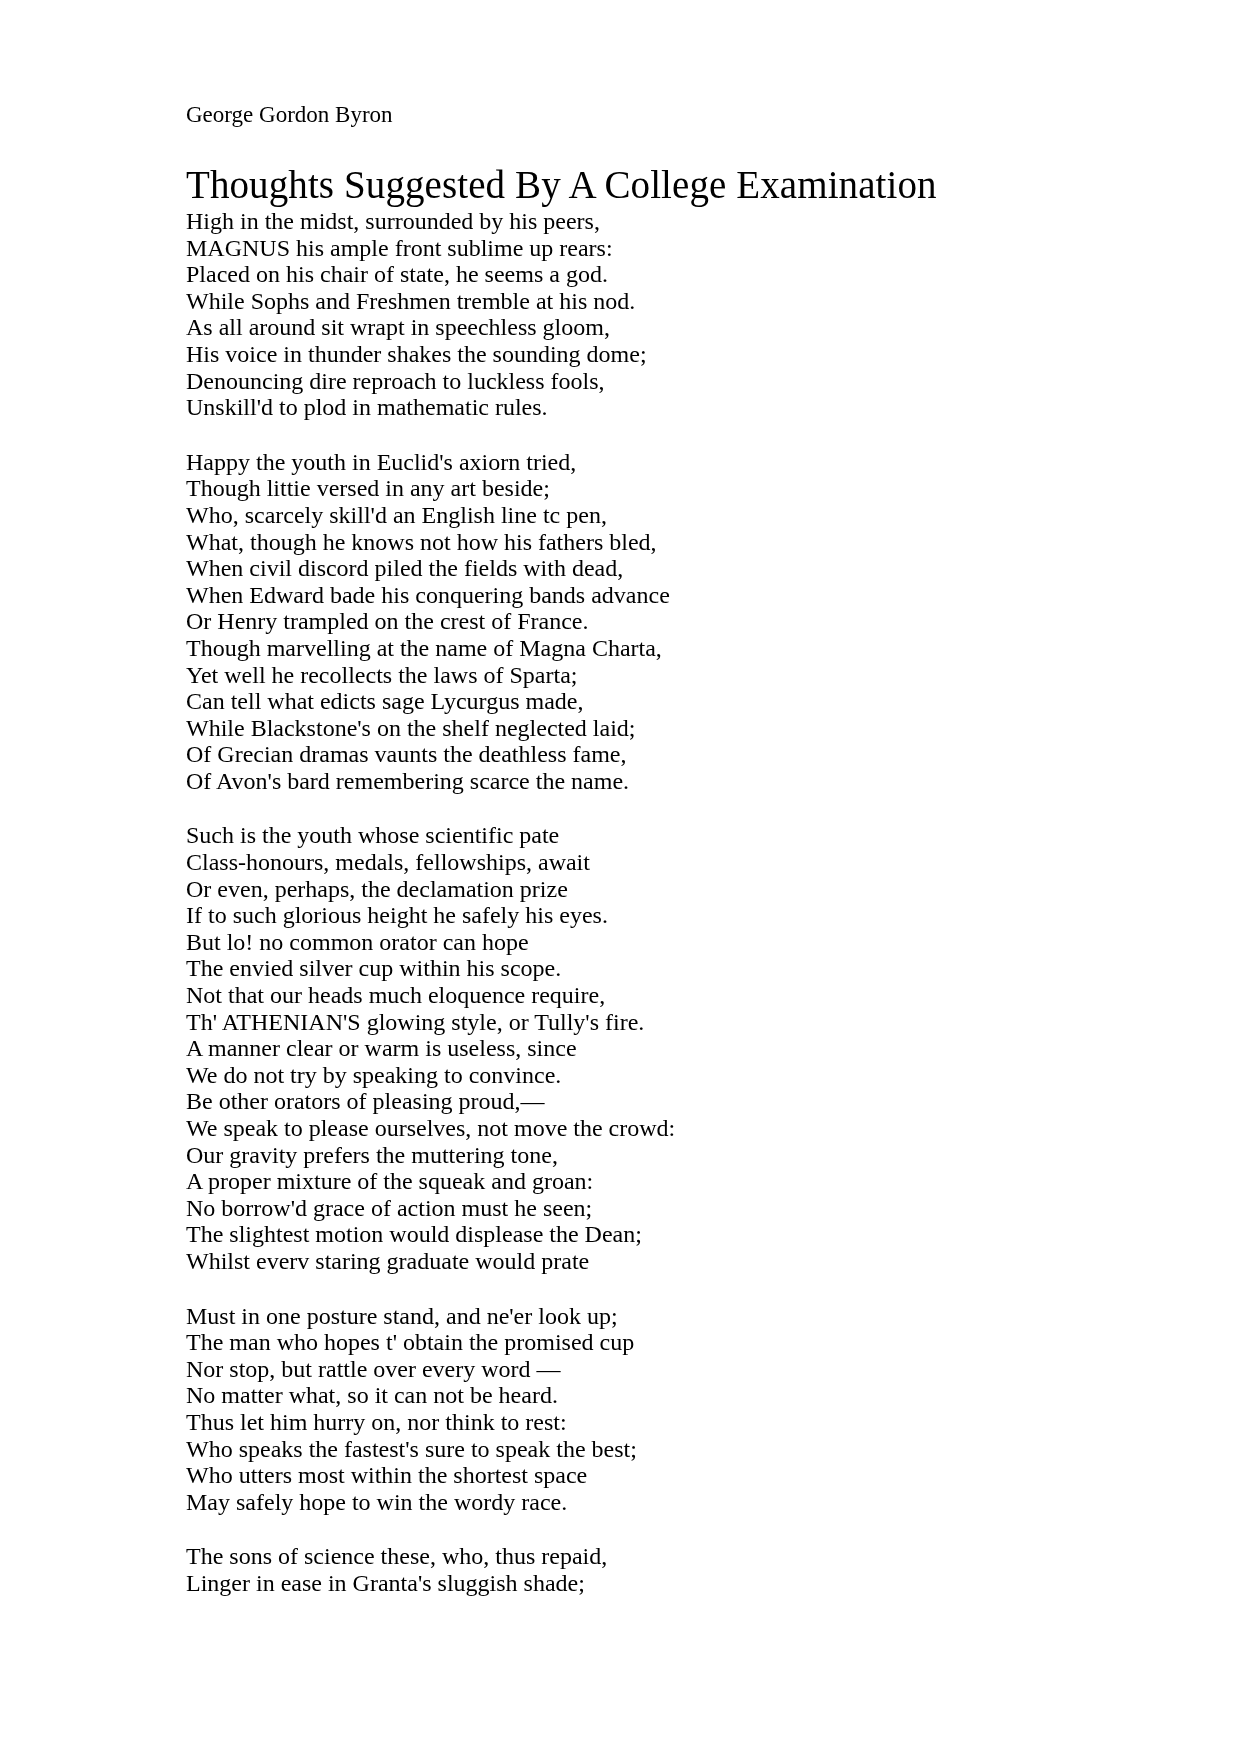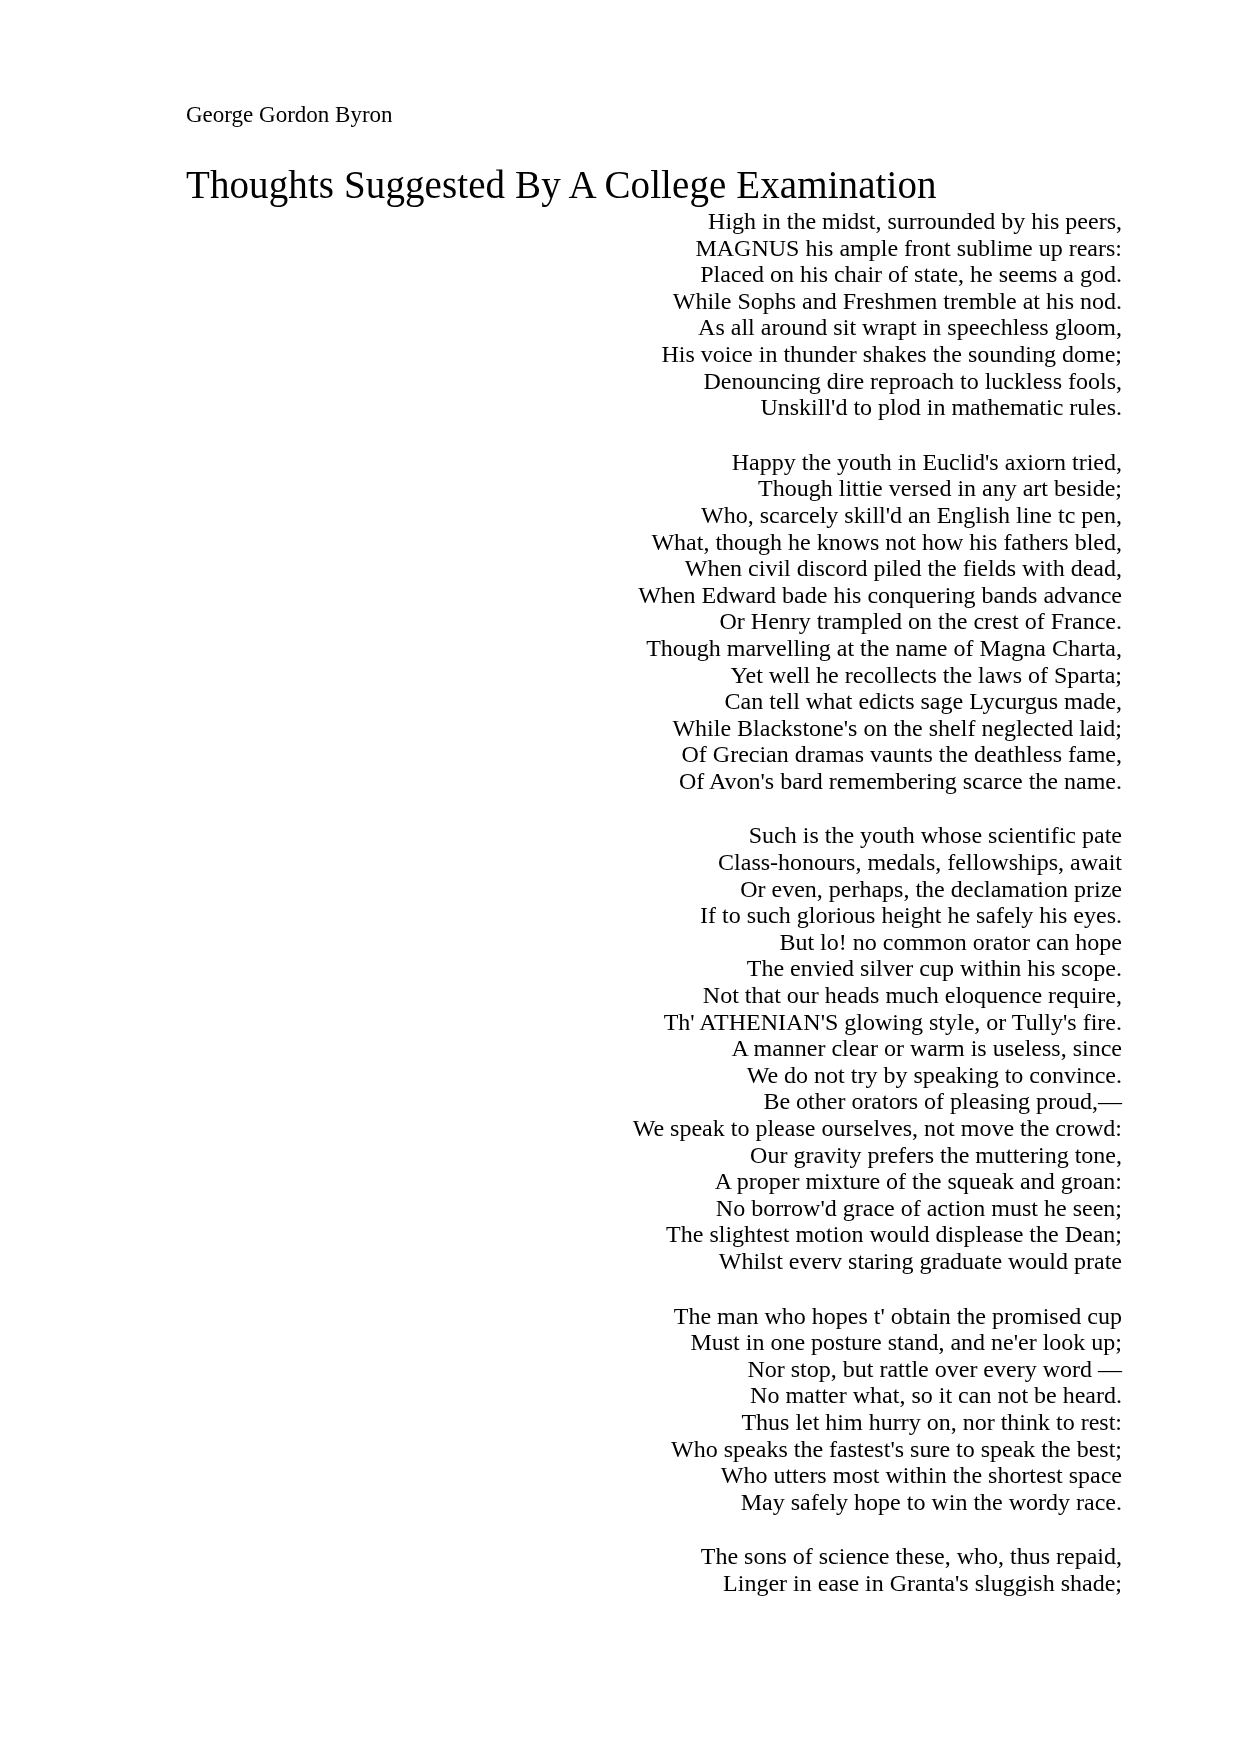--- a/index.html
+++ b/index.html
@@ -10,38 +10,37 @@
   body {
     width: 1242px;
     min-height: 1755px;
     font-family: "Liberation Serif", "DejaVu Serif", serif;
     color: #000000;
   }
   .page {
     width: 1242px;
     min-height: 1755px;
     box-sizing: border-box;
-    padding: 100px 120px 60px 186px;
+    padding: 100px 96px 60px 186px;
     background: #ffffff;
   }
   .author {
     font-size: 23px;
     line-height: 30px;
     margin: 0 0 36px 0;
   }
   .poem-title {
     font-size: 39px;
     line-height: 38px;
     font-weight: normal;
     margin: 0 0 4px 0;
     letter-spacing: 0.1px;
   }
   .stanza {
     margin: 0 0 28px 0;
-    text-align: right;
   }
   .stanza:last-child {
     margin-bottom: 0;
   }
   .line {
     font-size: 24px;
     line-height: 26.6px;
     white-space: pre-wrap;
   }
 </style>
@@ -97,22 +96,22 @@
       <div class="line">Be other orators of pleasing proud,—</div>
       <div class="line">We speak to please ourselves, not move the crowd:</div>
       <div class="line">Our gravity prefers the muttering tone,</div>
       <div class="line">A proper mixture of the squeak and groan:</div>
       <div class="line">No borrow'd grace of action must he seen;</div>
       <div class="line">The slightest motion would displease the Dean;</div>
       <div class="line">Whilst everv staring graduate would prate</div>
     </div>
 
     <div class="stanza">
+      <div class="line">Must in one posture stand, and ne'er look up;</div>
       <div class="line">The man who hopes t' obtain the promised cup</div>
-      <div class="line">Must in one posture stand, and ne'er look up;</div>
       <div class="line">Nor stop, but rattle over every word —</div>
       <div class="line">No matter what, so it can not be heard.</div>
       <div class="line">Thus let him hurry on, nor think to rest:</div>
       <div class="line">Who speaks the fastest's sure to speak the best;</div>
       <div class="line">Who utters most within the shortest space</div>
       <div class="line">May safely hope to win the wordy race.</div>
     </div>
 
     <div class="stanza">
       <div class="line">The sons of science these, who, thus repaid,</div>

